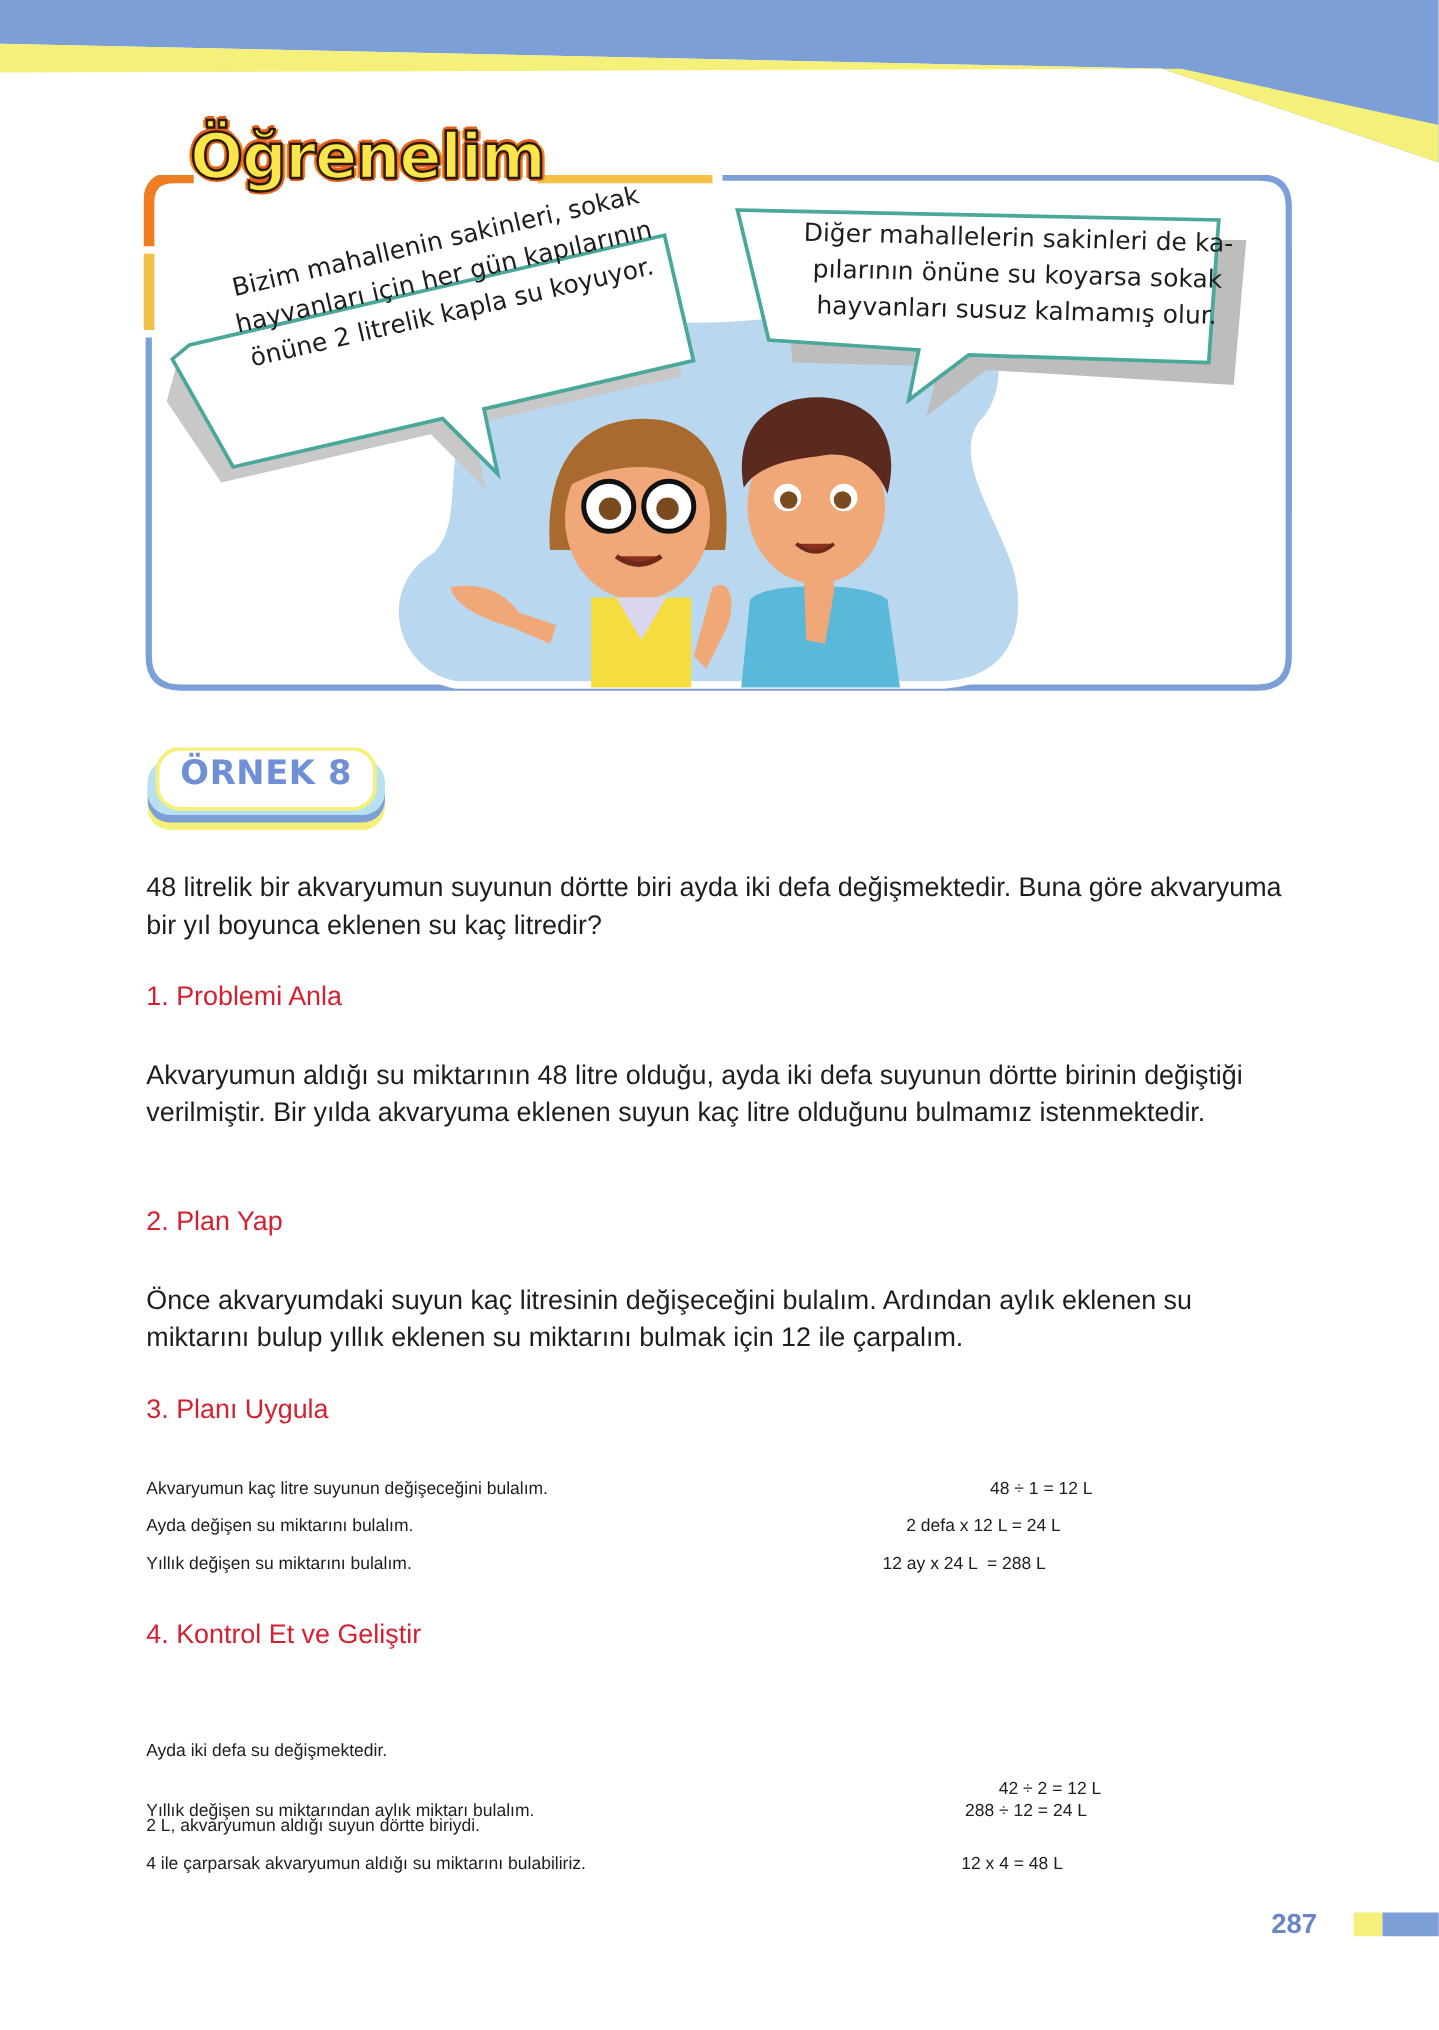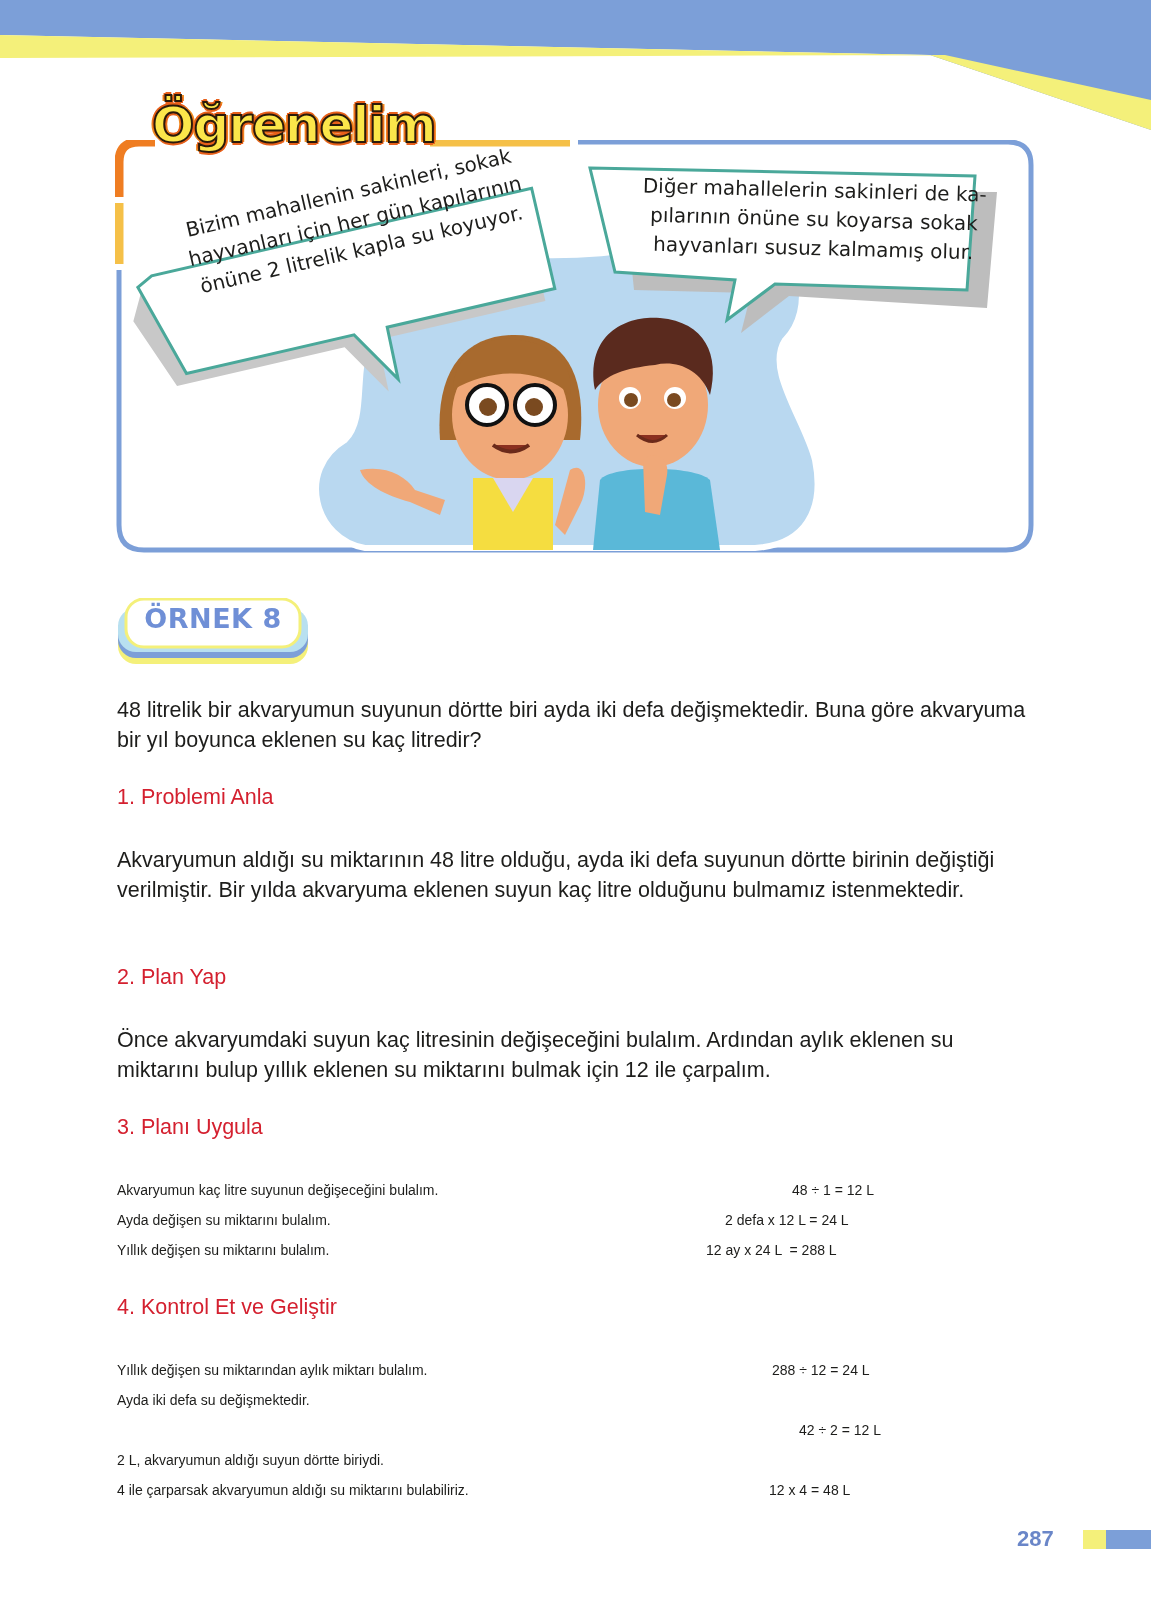--- a/index.html
+++ b/index.html
@@ -124,21 +124,21 @@
 <div class="row" style="top:1205px;">
   <span class="lbl">Ayda değişen su miktarını bulalım.</span>
   <span class="eq" style="left:608px;">2 defa x 12 L = 24 L</span>
 </div>
 <div class="row" style="top:1235px;">
   <span class="lbl">Yıllık değişen su miktarını bulalım.</span>
   <span class="eq" style="left:576px;white-space:pre;margin-left:13px;">12 ay x 24 L  = 288 L</span>
 </div>
 
 <div class="abs heading" style="top:1295px;">4. Kontrol Et ve Geliştir</div>
-<div class="row" style="top:1355px;text-align:center;">
+<div class="row" style="top:1433px;text-align:center;">
   <span class="lbl">Yıllık değişen su miktarından aylık miktarı bulalım.</span>
   <span class="eq" style="left:655px;">288 ÷ 12 = 24 L</span>
 </div>
 <div class="row" style="top:1385px;">
   <span class="lbl">Ayda iki defa su değişmektedir.</span>
 </div>
 <div class="row" style="top:1415px;">
   <span class="eq" style="left:682px;">42 ÷ 2 = 12 L</span>
 </div>
 <div class="row" style="top:1445px;">

